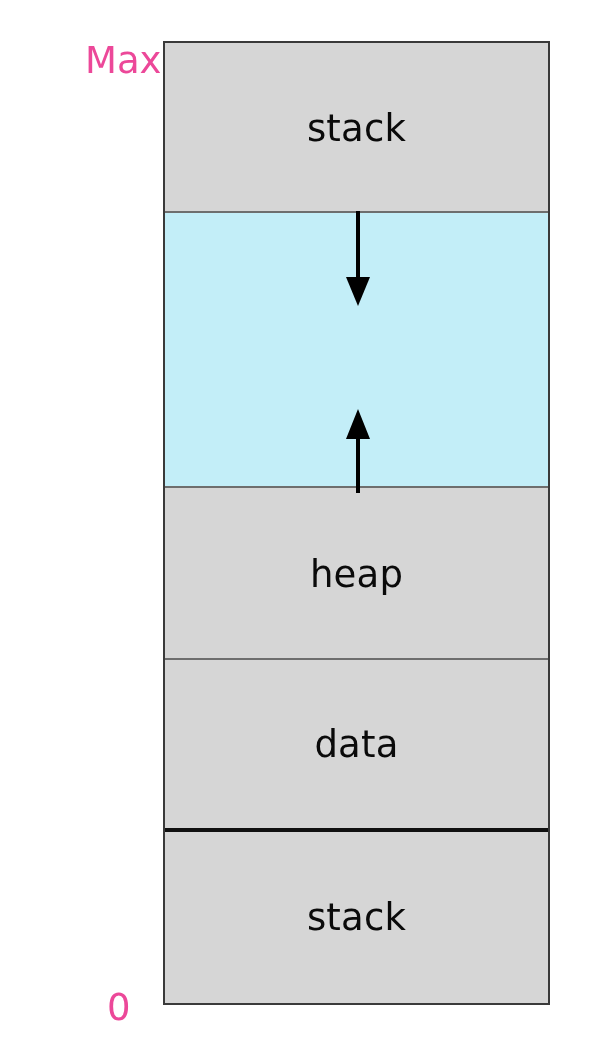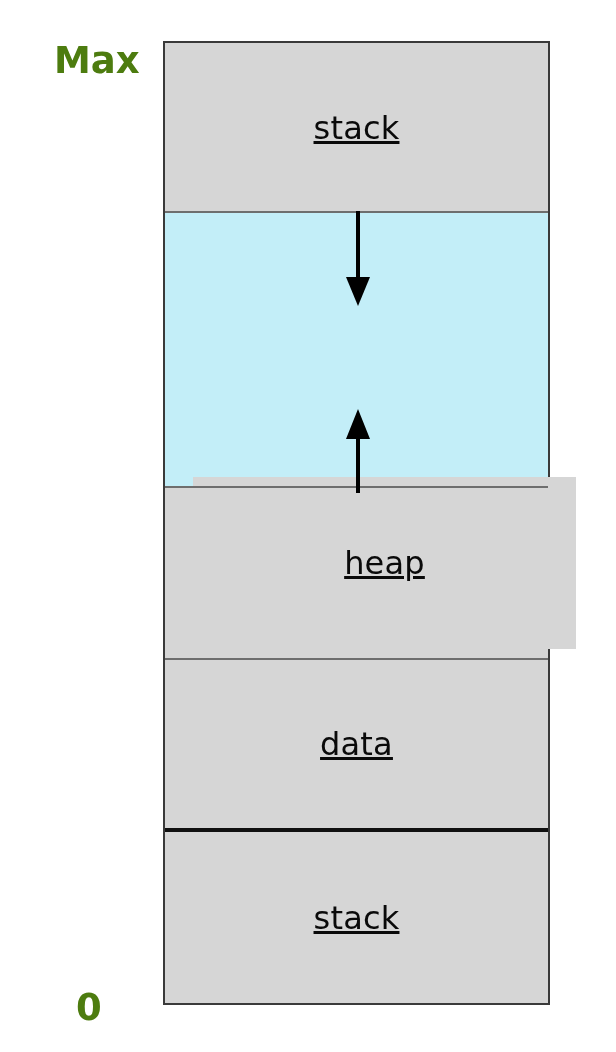--- a/index.html
+++ b/index.html
@@ -58,39 +58,39 @@
     width: 100%;
     background: #6e6e6e;
     height: 2px;
   }
   .rule.thick {
     background: #111111;
     height: 4px;
   }
 
   .segment-label {
-    font-size: 32px;
+    font-size: 37px;
     line-height: 1;
     color: #0a0a0a;
     letter-spacing: 0.2px;
     font-weight: 400;
     user-select: none;
     white-space: nowrap;
-    text-decoration: underline;
   }
 
   
   .axis-label {
     position: absolute;
     font-size: 37px;
     line-height: 1;
-    color: #4d7c0f;
-    font-weight: 700;
+    color: #ec4899;
+    font-weight: 400;
     white-space: nowrap;
     user-select: none;
+    margin-left: 31px;
   }
   #label-max { left: 54px;  top: 42px; }
   #label-zero { left: 76px; top: 989px; }
 
   
   .arrow-svg {
     position: absolute;
     overflow: visible;
   }
   #arrow-stack-grows-down { left: 333px; top: 207px;  width: 50px; height: 104px; }
@@ -108,21 +108,21 @@
   <div id="memory-box">
 
     <div class="segment gray" style="top:0px; height:170px;">
       <span class="segment-label">stack</span>
     </div>
 
     <div class="segment blue" style="top:170px; height:275px;">
       <span class="segment-label"></span>
     </div>
 
-    <div class="segment gray" style="top:434px; height:172px;margin-left:28px;">
+    <div class="segment gray" style="top:445px; height:172px;">
       <span class="segment-label">heap</span>
     </div>
 
     <div class="segment gray" style="top:617px; height:168px;">
       <span class="segment-label">data</span>
     </div>
 
     <div class="segment gray" style="top:789px; height:171px;">
       <span class="segment-label">stack</span>
     </div>

